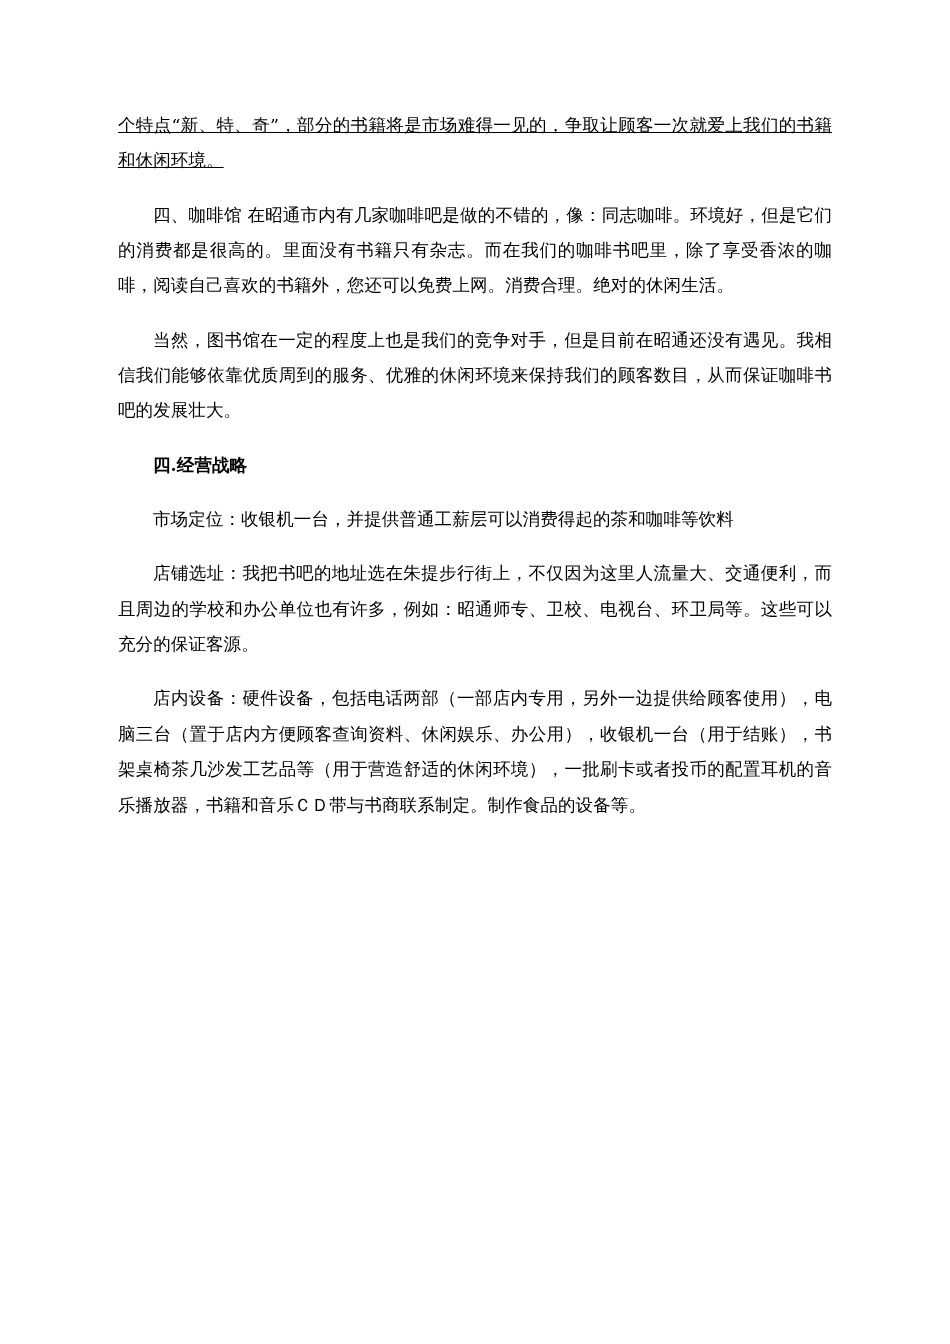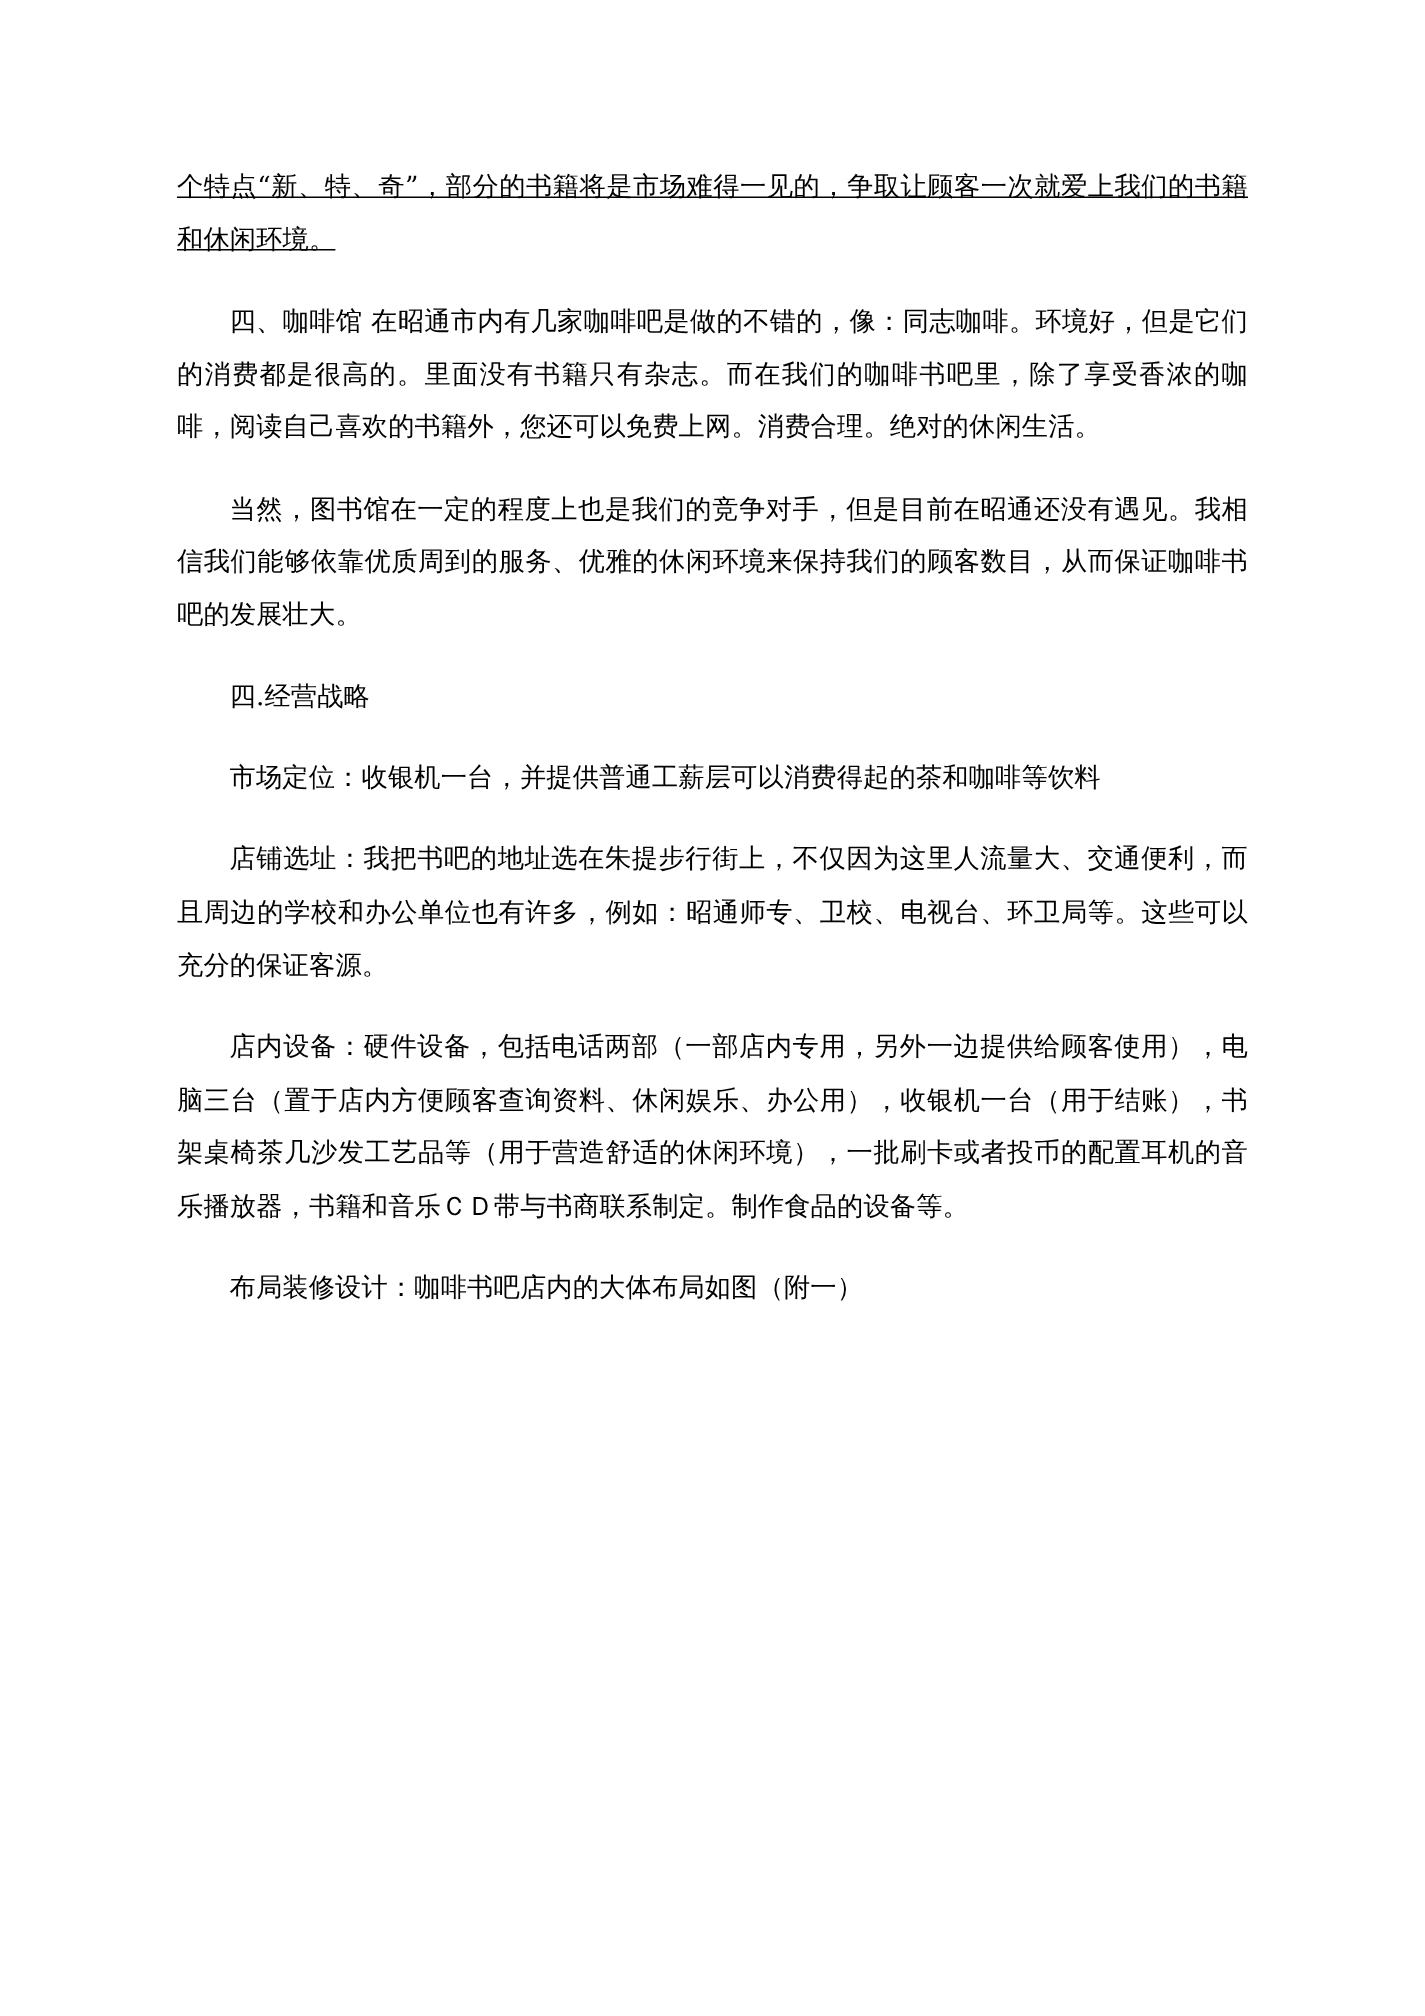--- a/index.html
+++ b/index.html
@@ -32,31 +32,30 @@
     text-indent: 2em;
   }
   .para.noindent {
     text-indent: 0;
     text-decoration: underline;
   }
   .heading {
     margin: 0 0 19px 0;
     text-indent: 2em;
     font-size: 17.5px;
-    font-weight: normal;
+    font-weight: bold;
     line-height: 2.02;
   }
 </style>
 </head>
 <body>
 
 <div class="page">
   <div class="doc-body">
       <p class="para noindent">个特点“新、特、奇”，部分的书籍将是市场难得一见的，争取让顾客一次就爱上我们的书籍和休闲环境。</p>
       <p class="para">四、咖啡馆 在昭通市内有几家咖啡吧是做的不错的，像：同志咖啡。环境好，但是它们的消费都是很高的。里面没有书籍只有杂志。而在我们的咖啡书吧里，除了享受香浓的咖啡，阅读自己喜欢的书籍外，您还可以免费上网。消费合理。绝对的休闲生活。</p>
       <p class="para">当然，图书馆在一定的程度上也是我们的竞争对手，但是目前在昭通还没有遇见。我相信我们能够依靠优质周到的服务、优雅的休闲环境来保持我们的顾客数目，从而保证咖啡书吧的发展壮大。</p>
       <h2 class="heading">四.经营战略</h2>
       <p class="para">市场定位：收银机一台，并提供普通工薪层可以消费得起的茶和咖啡等饮料</p>
       <p class="para">店铺选址：我把书吧的地址选在朱提步行街上，不仅因为这里人流量大、交通便利，而且周边的学校和办公单位也有许多，例如：昭通师专、卫校、电视台、环卫局等。这些可以充分的保证客源。</p>
       <p class="para">店内设备：硬件设备，包括电话两部（一部店内专用，另外一边提供给顾客使用），电脑三台（置于店内方便顾客查询资料、休闲娱乐、办公用），收银机一台（用于结账），书架桌椅茶几沙发工艺品等（用于营造舒适的休闲环境），一批刷卡或者投币的配置耳机的音乐播放器，书籍和音乐ＣＤ带与书商联系制定。制作食品的设备等。</p>
-      <p class="para">布局装修设计：咖啡书吧店内的大体布局如图（附一）</p>
     </div>
 </div>
 
 </body></html>

